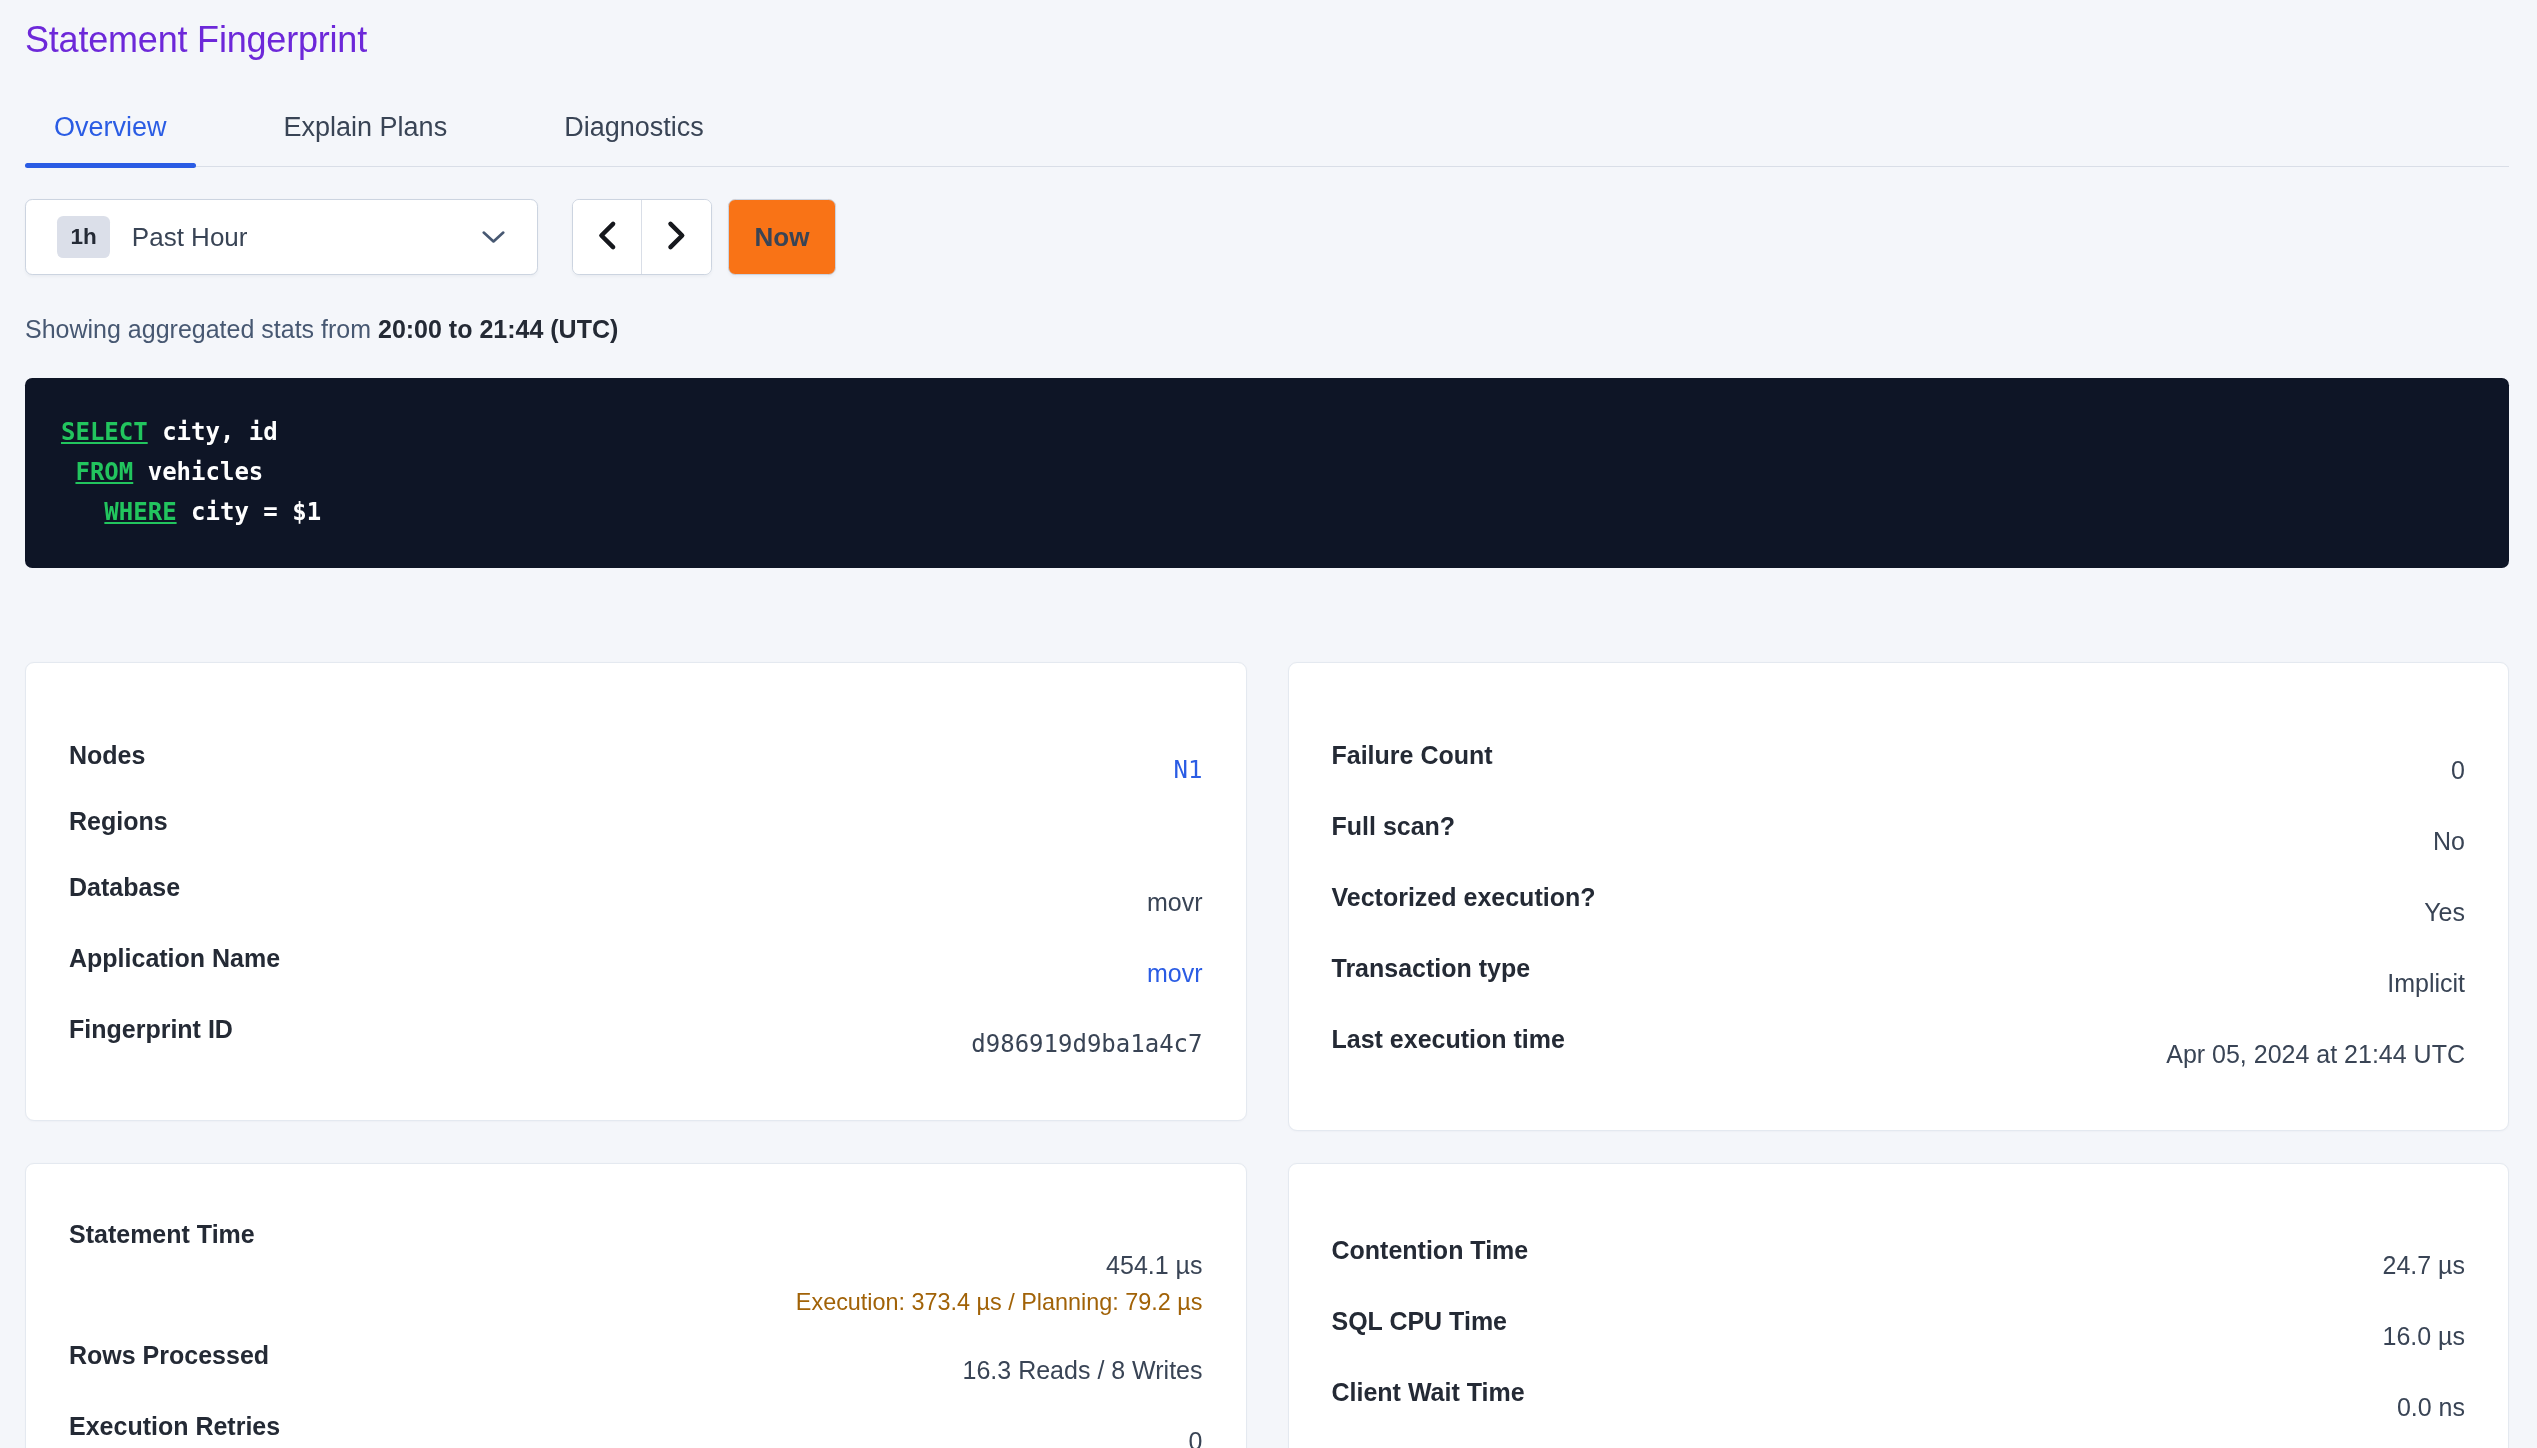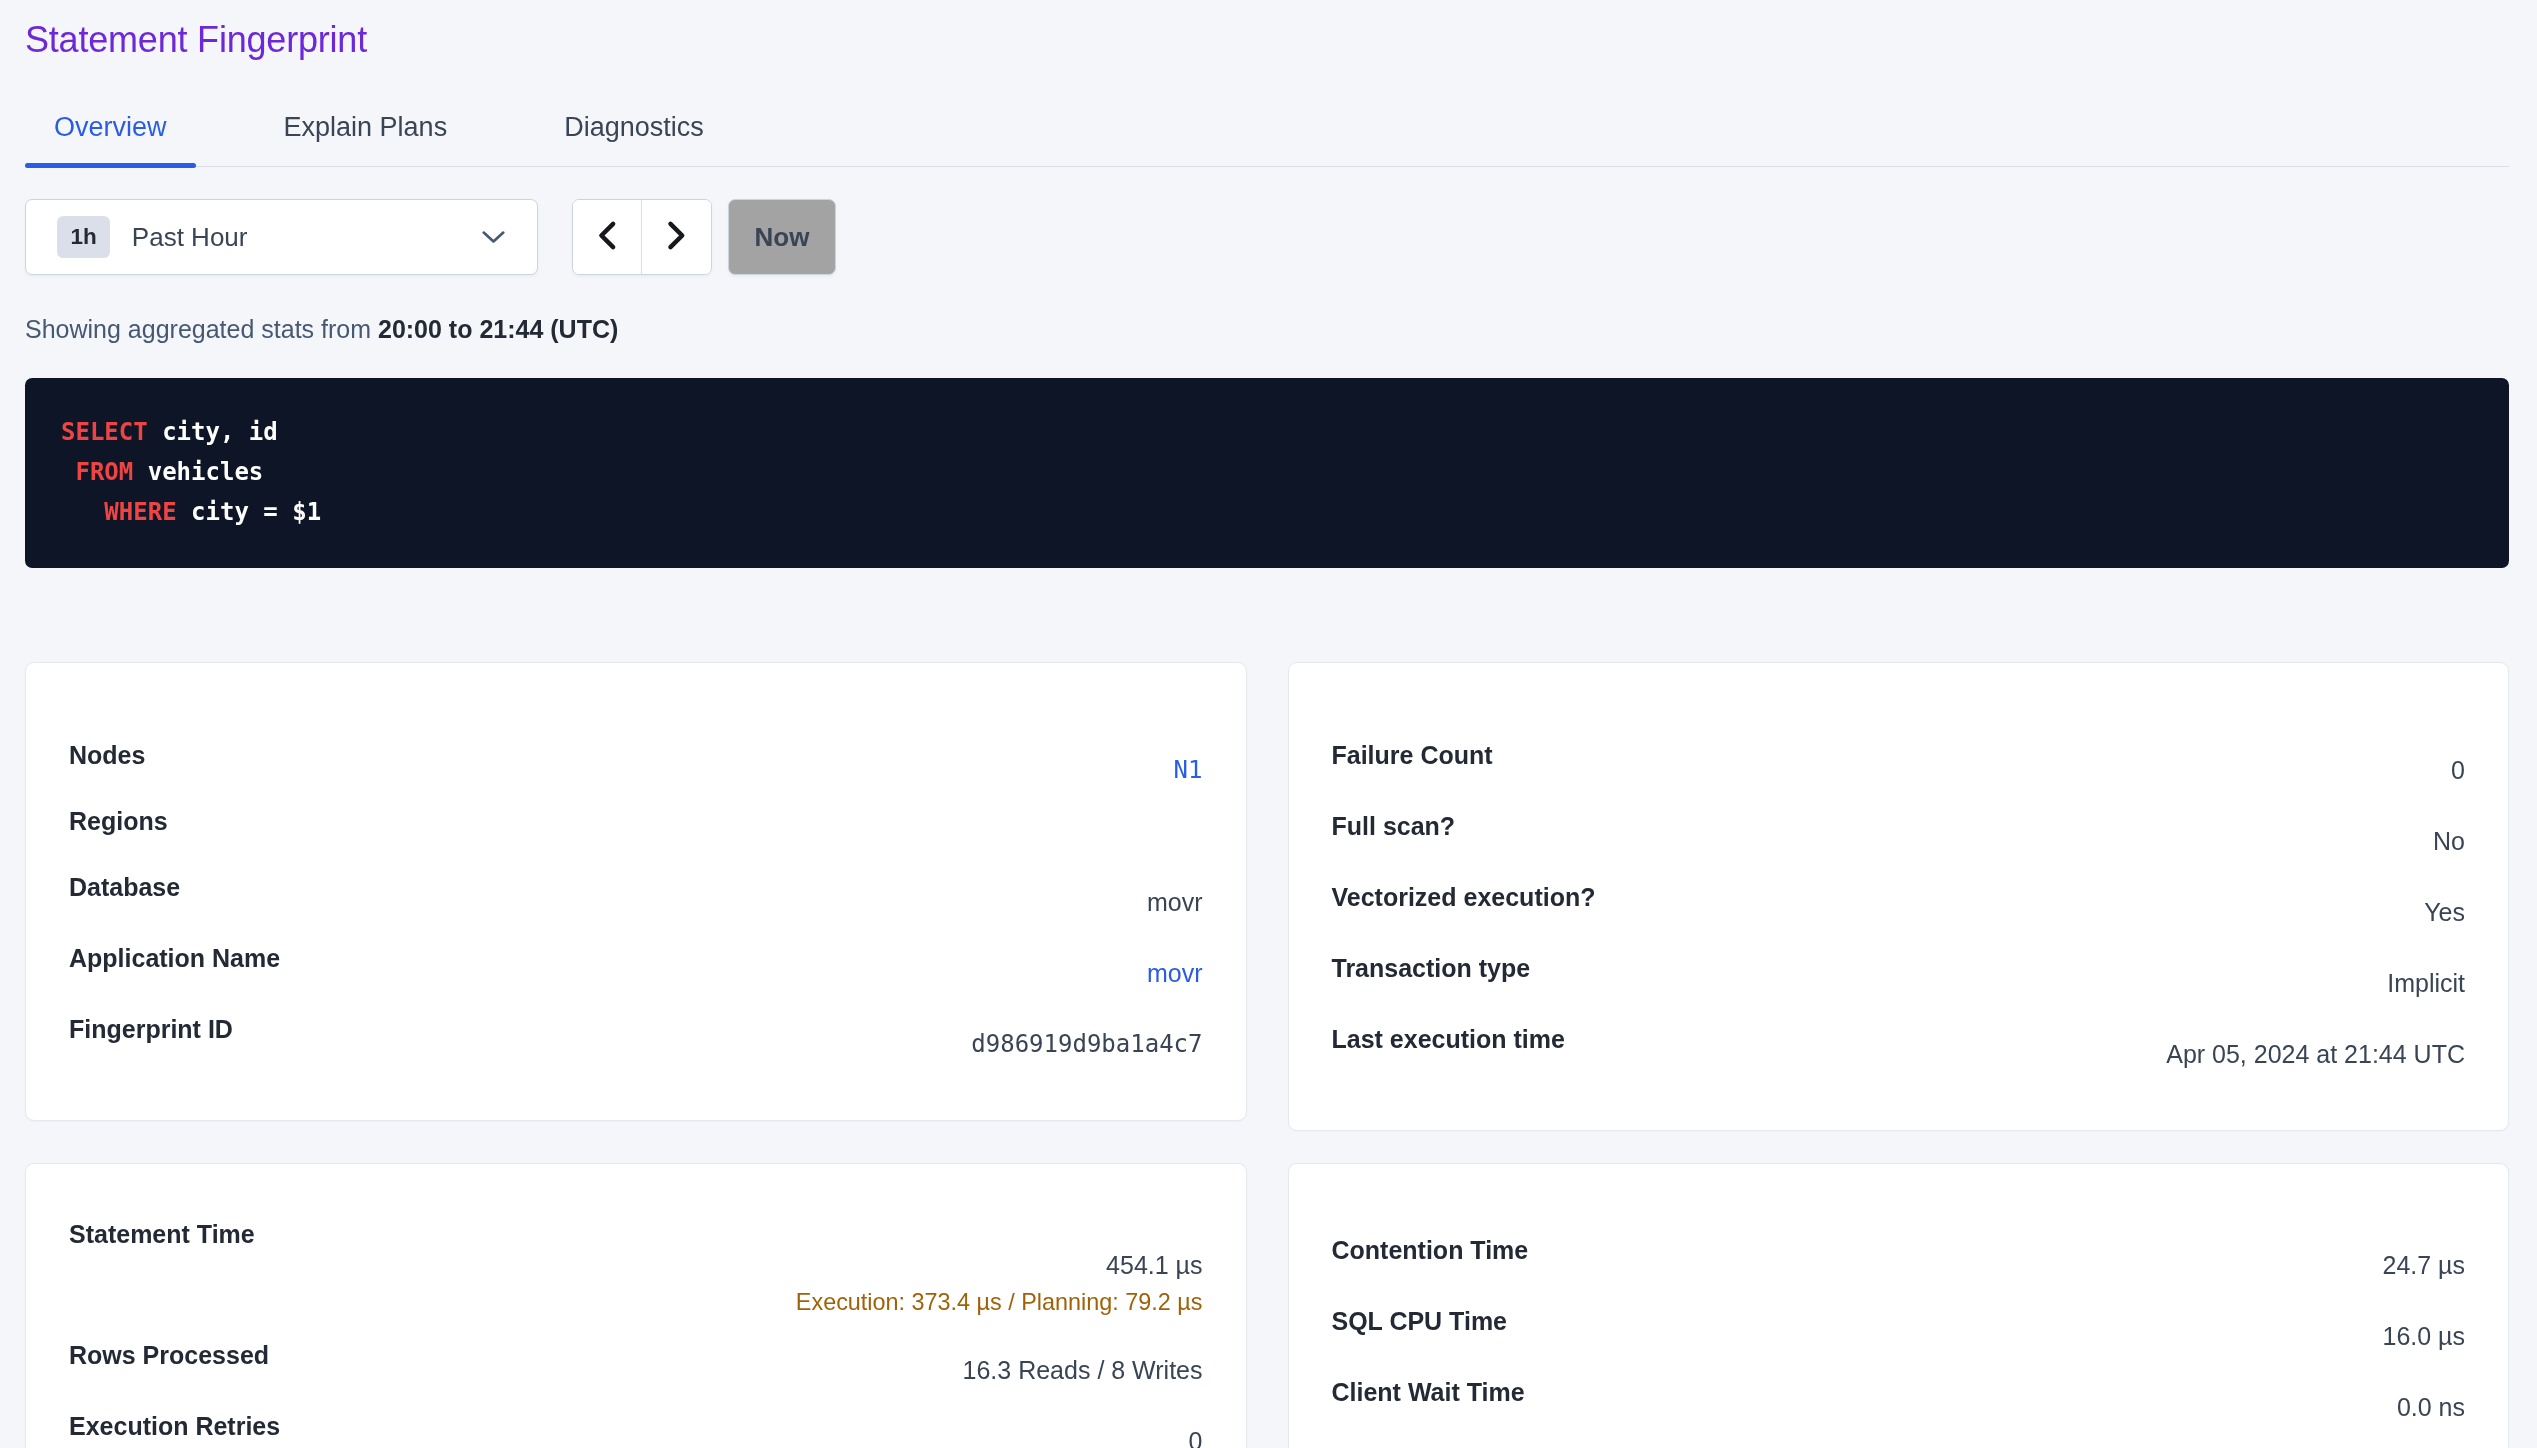--- a/index.html
+++ b/index.html
@@ -47,21 +47,21 @@
     display:flex; margin-left:34px; background:#fff;
     border:0.9px solid #ccd4e0; border-radius:7.2px; overflow:hidden;
     box-shadow:0 1.8px 2.7px rgba(60,70,90,.05);
   }
   .arrow-btn {
     width:69px; display:flex; align-items:center; justify-content:center;
     cursor:pointer; background:#fff; border:none;
   }
   .arrow-btn.first { border-right:0.9px solid #d9dee7; }
   .now-btn {
-    margin-left:16px; width:108px; background:#a3a3a3;
+    margin-left:16px; width:108px; background:#f97316;
     border:0.9px solid #ccd4e0; border-radius:7.2px;
     display:flex; align-items:center; justify-content:center;
     font-size:26px; font-weight:600; color:#394455; cursor:pointer;
     box-shadow:0 1.8px 2.7px rgba(60,70,90,.05);
     font-family:"Liberation Sans", sans-serif;
   }
 
   
   .caption { margin-top:40px; font-size:25px; color:#475872; }
   .caption .strong { color:#242a35; font-weight:700; }
@@ -69,21 +69,21 @@
   
   .sql-box {
     margin-top:34px; background:#0e1526; border-radius:7.2px;
     padding:34px 36px; min-height:190px;
   }
   .sql-line {
     font-family:"DejaVu Sans Mono", monospace;
     font-size:24px; line-height:40px; color:#ffffff; white-space:pre;
     font-weight:700;
   }
-  .sql-line .kw { color:#ef4444; }
+  .sql-line .kw { color:#22c55e;text-decoration:underline; }
 
   
   .cards {
     margin-top:94px;
     display:grid; grid-template-columns:1fr 1fr;
     column-gap:41px; row-gap:32px;
     align-items:start;
   }
   .card {
     background:#fff; border:0.9px solid #e4e9f0; border-radius:9px;

